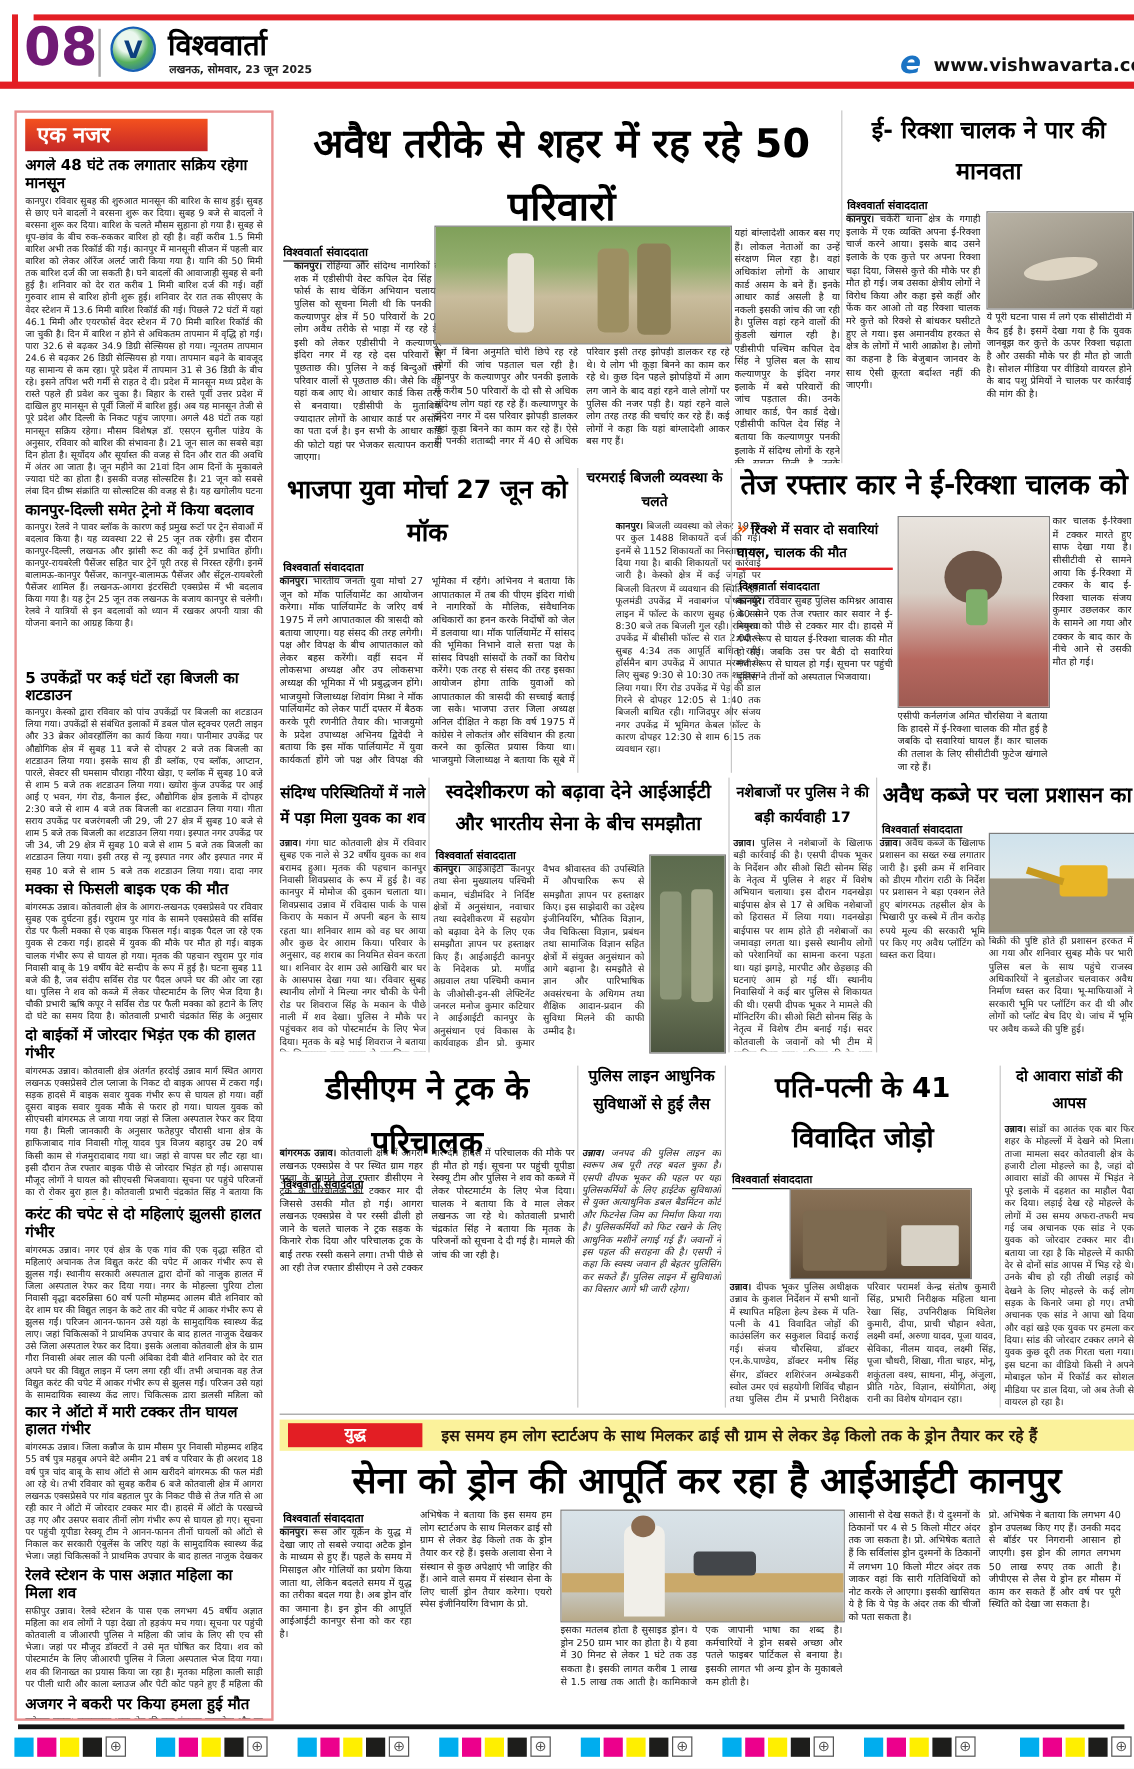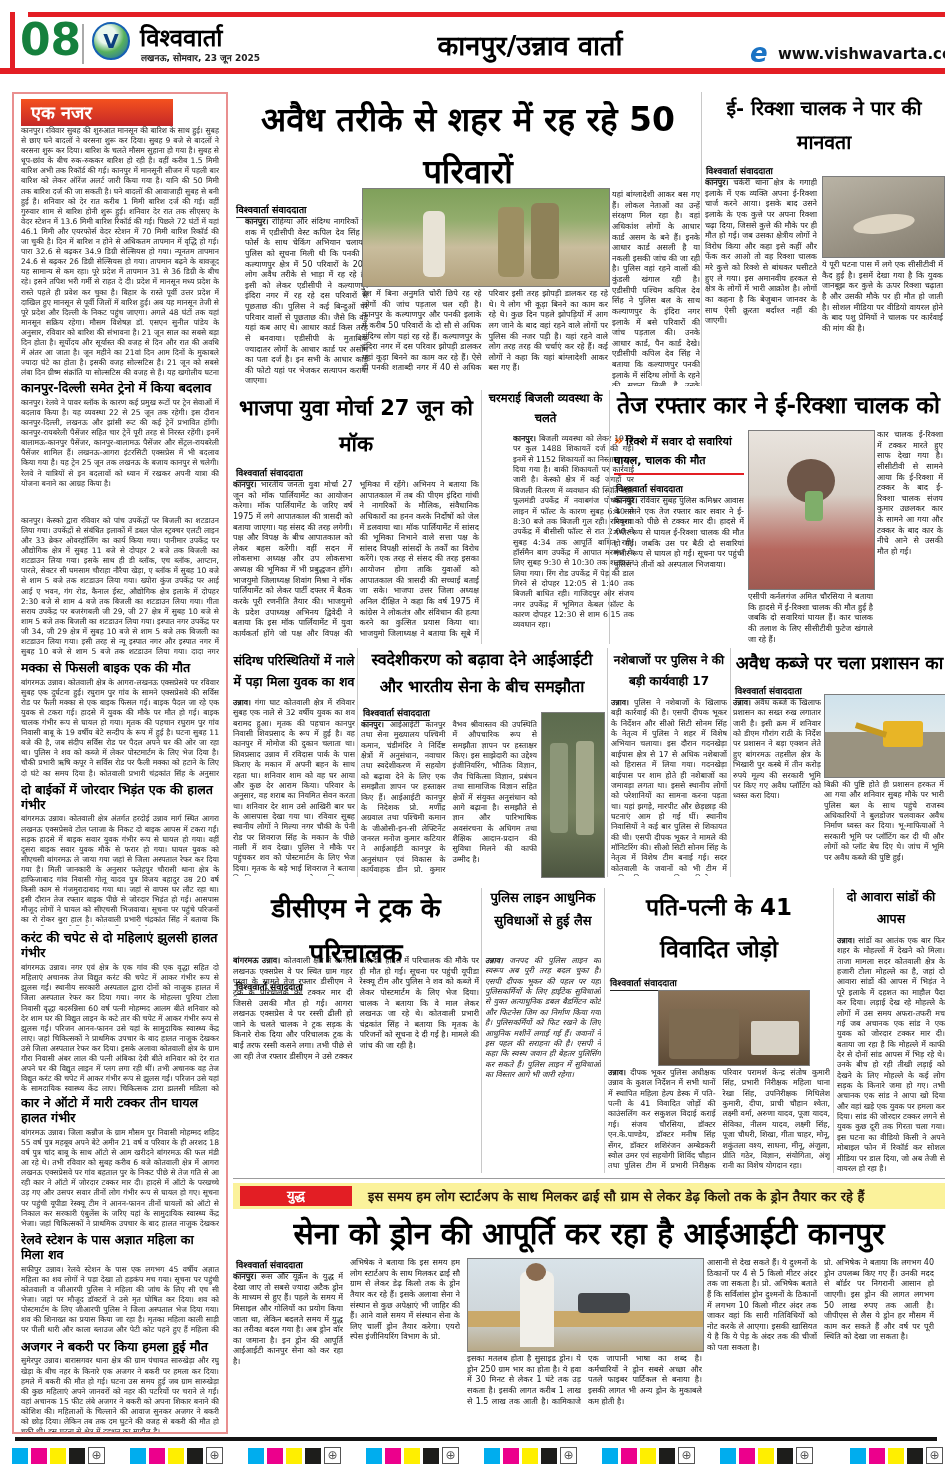--- a/index.html
+++ b/index.html
@@ -12,21 +12,21 @@
   .c2{column-count:2;column-gap:7px;}
   .dl{font-weight:700;}
   .photo{position:absolute;border:1px solid #7c7c7c;overflow:hidden;}
   .pfig{position:absolute;}
   .vr{position:absolute;width:1px;background:#c8c8c8;}
   .hr{position:absolute;background:#9c9c9c;}
   
   #hdr-top-bar{left:28px;top:12px;width:917px;height:5px;background:#e31e24;}
   #hdr-left-bar{left:10px;top:12px;width:5px;height:58px;background:#e31e24;}
   #hdr-rule{left:0;top:68px;width:945px;height:6px;background:#e31e24;}
-  #pageno{left:20px;top:14px;font-size:44px;font-weight:700;color:#15803d;}
+  #pageno{left:20px;top:14px;font-size:44px;font-weight:700;color:#701a75;}
   #hdr-div{left:82px;top:24px;width:2px;height:40px;background:#aaa;}
   #logo{left:92px;top:22px;width:38px;height:38px;border-radius:50%;
         background:radial-gradient(circle at 38% 32%,#eaf7ee 0 28%,#57b15e 55%,#1760b3 100%);
         border:2px solid #1760b3;box-sizing:border-box;color:#0d3f7e;font-weight:700;
         font-size:20px;text-align:center;line-height:34px;}
   #masthead{left:140px;top:20px;font-size:24px;font-weight:700;color:#000;}
   #masthead-sub{left:141px;top:51px;font-size:9px;font-weight:700;color:#222;}
   #section-title{left:330px;top:26px;width:400px;font-size:27px;font-weight:700;color:#000;text-align:center;}
   #eicon{left:750px;top:38px;font-size:26px;font-weight:700;font-style:italic;color:#1a73c4;}
   #website{left:778px;top:45px;font-size:15px;font-weight:700;color:#111;}
@@ -56,30 +56,31 @@
 
 <div id="page">
 
   <div class="abs" id="hdr-top-bar"></div>
   <div class="abs" id="hdr-left-bar"></div>
   <div class="abs" id="pageno">08</div>
   <div class="abs" id="hdr-div"></div>
   <div class="abs" id="logo">V</div>
   <div class="abs" id="masthead">विश्ववार्ता</div>
   <div class="abs" id="masthead-sub">लखनऊ,   सोमवार, 23 जून 2025</div>
-  <div class="abs" id="section-title">कानपुर/उन्नाव वार्ता</div>
   <div class="abs" id="eicon">e</div>
   <div class="abs" id="website">www.vishwavarta.com</div>
   <div class="abs" id="hdr-rule"></div>
 
   <div class="abs" id="og">
     <div id="og-label">एक नजर</div>
+    <div class="og-h">अगले 48 घंटे तक लगातार सक्रिय रहेगा मानसून</div>
     <div class="og-b" style="height:250px">कानपुर। रविवार सुबह की शुरुआत मानसून की बारिश के साथ हुई। सुबह से छाए घने बादलों ने बरसना शुरू कर दिया। सुबह 9 बजे से बादलों ने बरसना शुरू कर दिया। बारिश के चलते मौसम सुहाना हो गया है। सुबह से धूप-छांव के बीच रुक-रुककर बारिश हो रही है। वहीं करीब 1.5 मिमी बारिश अभी तक रिकॉर्ड की गई। कानपुर में मानसूनी सीजन में पहली बार बारिश को लेकर ऑरेंज अलर्ट जारी किया गया है। यानि की 50 मिमी तक बारिश दर्ज की जा सकती है। घने बादलों की आवाजाही सुबह से बनी हुई है। शनिवार को देर रात करीब 1 मिमी बारिश दर्ज की गई। वहीं गुरुवार शाम से बारिश होनी शुरू हुई। शनिवार देर रात तक सीएसए के वेदर स्टेशन में 13.6 मिमी बारिश रिकॉर्ड की गई। पिछले 72 घंटों में यहां 46.1 मिमी और एयरफोर्स वेदर स्टेशन में 70 मिमी बारिश रिकॉर्ड की जा चुकी है। दिन में बारिश न होने से अधिकतम तापमान में वृद्धि हो गई। पारा 32.6 से बढ़कर 34.9 डिग्री सेल्सियस हो गया। न्यूनतम तापमान 24.6 से बढ़कर 26 डिग्री सेल्सियस हो गया। तापमान बढ़ने के बावजूद यह सामान्य से कम रहा। पूरे प्रदेश में तापमान 31 से 36 डिग्री के बीच रहे। इसने तपिश भरी गर्मी से राहत दे दी। प्रदेश में मानसून मध्य प्रदेश के रास्ते पहले ही प्रवेश कर चुका है। बिहार के रास्ते पूर्वी उत्तर प्रदेश में दाखिल हुए मानसून से पूर्वी जिलों में बारिश हुई। अब यह मानसून तेजी से पूरे प्रदेश और दिल्ली के निकट पहुंच जाएगा। अगले 48 घंटों तक यहां मानसून सक्रिय रहेगा। मौसम विशेषज्ञ डॉ. एसएन सुनील पांडेय के अनुसार, रविवार को बारिश की संभावना है। 21 जून साल का सबसे बड़ा दिन होता है। सूर्योदय और सूर्यास्त की वजह से दिन और रात की अवधि में अंतर आ जाता है। जून महीने का 21वां दिन आम दिनों के मुकाबले ज्यादा घंटे का होता है। इसकी वजह सोल्सटिस है। 21 जून को सबसे लंबा दिन ग्रीष्म संक्रांति या सोल्सटिस की वजह से है। यह खगोलीय घटना है जो कि साल में दो बार होती है।</div>
     <div class="og-h">कानपुर-दिल्ली समेत ट्रेनो में किया बदलाव</div>
     <div class="og-b" style="height:118px">कानपुर। रेलवे ने पावर ब्लॉक के कारण कई प्रमुख रूटों पर ट्रेन सेवाओं में बदलाव किया है। यह व्यवस्था 22 से 25 जून तक रहेगी। इस दौरान कानपुर-दिल्ली, लखनऊ और झांसी रूट की कई ट्रेनें प्रभावित होंगी। कानपुर-रायबरेली पैसेंजर सहित चार ट्रेनें पूरी तरह से निरस्त रहेंगी। इनमें बालामऊ-कानपुर पैसेंजर, कानपुर-बालामऊ पैसेंजर और सेंट्रल-रायबरेली पैसेंजर शामिल हैं। लखनऊ-आगरा इंटरसिटी एक्सप्रेस में भी बदलाव किया गया है। यह ट्रेन 25 जून तक लखनऊ के बजाय कानपुर से चलेगी। रेलवे ने यात्रियों से इन बदलावों को ध्यान में रखकर अपनी यात्रा की योजना बनाने का आग्रह किया है।</div>
+    <div class="og-h">5 उपकेंद्रों पर कई घंटों रहा बिजली का शटडाउन</div>
     <div class="og-b" style="height:140px">कानपुर। केस्को द्वारा रविवार को पांच उपकेंद्रों पर बिजली का शटडाउन लिया गया। उपकेंद्रों से संबंधित इलाकों में डबल पोल स्ट्रक्चर एलटी लाइन और 33 ब्रेकर ओवरहॉलिंग का कार्य किया गया। पानीमार उपकेंद्र पर औद्योगिक क्षेत्र में सुबह 11 बजे से दोपहर 2 बजे तक बिजली का शटडाउन लिया गया। इसके साथ ही डी ब्लॉक, एच ब्लॉक, आप्टान, पारले, सेक्टर सी घमसाम चौराहा नौरैया खेड़ा, ए ब्लॉक में सुबह 10 बजे से शाम 5 बजे तक शटडाउन लिया गया। ख्योरा कुंज उपकेंद्र पर आई आई ए भवन, गंग रोड, कैनाल ईस्ट, औद्योगिक क्षेत्र इलाके में दोपहर 2:30 बजे से शाम 4 बजे तक बिजली का शटडाउन लिया गया। गीता सराय उपकेंद्र पर बजरंगबली जी 29, जी 27 क्षेत्र में सुबह 10 बजे से शाम 5 बजे तक बिजली का शटडाउन लिया गया। इस्पात नगर उपकेंद्र पर जी 34, जी 29 क्षेत्र में सुबह 10 बजे से शाम 5 बजे तक बिजली का शटडाउन लिया गया। इसी तरह से न्यू इस्पात नगर और इस्पात नगर में सुबह 10 बजे से शाम 5 बजे तक शटडाउन लिया गया। दादा नगर उपकेंद्र पर पवन क्षेत्र में सुबह 9:30 बजे से शाम 5 बजे तक बिजली का शटडाउन लिया गया।</div>
     <div class="og-h">मक्का से फिसली बाइक एक की मौत</div>
     <div class="og-b" style="height:100px">बांगरमऊ उन्नाव। कोतवाली क्षेत्र के आगरा-लखनऊ एक्सप्रेसवे पर रविवार सुबह एक दुर्घटना हुई। रघुराम पुर गांव के सामने एक्सप्रेसवे की सर्विस रोड पर फैली मक्का से एक बाइक फिसल गई। बाइक पैदल जा रहे एक युवक से टकरा गई। हादसे में युवक की मौके पर मौत हो गई। बाइक चालक गंभीर रूप से घायल हो गया। मृतक की पहचान रघुराम पुर गांव निवासी बाबू के 19 वर्षीय बेटे सन्दीप के रूप में हुई है। घटना सुबह 11 बजे की है, जब संदीप सर्विस रोड पर पैदल अपने घर की ओर जा रहा था। पुलिस ने शव को कब्जे में लेकर पोस्टमार्टम के लिए भेज दिया है। चौकी प्रभारी ऋषि कपूर ने सर्विस रोड पर फैली मक्का को हटाने के लिए दो घंटे का समय दिया है। कोतवाली प्रभारी चंद्रकांत सिंह के अनुसार मामले की जांच की जा रही है।</div>
     <div class="og-h">दो बाईकों में जोरदार भिड़ंत एक की हालत गंभीर</div>
     <div class="og-b" style="height:112px">बांगरमऊ उन्नाव। कोतवाली क्षेत्र अंतर्गत हरदोई उन्नाव मार्ग स्थित आगरा लखनऊ एक्सप्रेसवे टोल प्लाजा के निकट दो बाइक आपस में टकरा गईं। सड़क हादसे में बाइक सवार युवक गंभीर रूप से घायल हो गया। वहीं दूसरा बाइक सवार युवक मौके से फरार हो गया। घायल युवक को सीएचसी बांगरमऊ ले जाया गया जहां से जिला अस्पताल रेफर कर दिया गया है। मिली जानकारी के अनुसार फतेहपुर चौरासी थाना क्षेत्र के हाफिजाबाद गांव निवासी गोलू यादव पुत्र विजय बहादुर उम्र 20 वर्ष किसी काम से गंजमुरादाबाद गया था। जहां से वापस घर लौट रहा था। इसी दौरान तेज रफ्तार बाइक पीछे से जोरदार भिड़ंत हो गई। आसपास मौजूद लोगों ने घायल को सीएचसी भिजवाया। सूचना पर पहुंचे परिजनों का रो रोकर बुरा हाल है। कोतवाली प्रभारी चंद्रकांत सिंह ने बताया कि घटना की जानकारी मिली है जांच की जा रही है।</div>
     <div class="og-h">करंट की चपेट से दो महिलाएं झुलसी हालत गंभीर</div>
     <div class="og-b" style="height:128px">बांगरमऊ उन्नाव। नगर एवं क्षेत्र के एक गांव की एक वृद्धा सहित दो महिलाएं अचानक तेज विद्युत करंट की चपेट में आकर गंभीर रूप से झुलस गईं। स्थानीय सरकारी अस्पताल द्वारा दोनों को नाजुक हालत में जिला अस्पताल रेफर कर दिया गया। नगर के मोहल्ला पुरिया टोला निवासी वृद्धा बदरुन्निसा 60 वर्ष पत्नी मोहम्मद आलम बीते शनिवार को देर शाम घर की विद्युत लाइन के कटे तार की चपेट में आकर गंभीर रूप से झुलस गईं। परिजन आनन-फानन उसे यहां के सामुदायिक स्वास्थ्य केंद्र लाए। जहां चिकित्सकों ने प्राथमिक उपचार के बाद हालत नाजुक देखकर उसे जिला अस्पताल रेफर कर दिया। इसके अलावा कोतवाली क्षेत्र के ग्राम गौरा निवासी अंबर लाल की पत्नी अंबिका देवी बीते शनिवार को देर रात अपने घर की विद्युत लाइन में प्लग लगा रही थीं। तभी अचानक वह तेज विद्युत करंट की चपेट में आकर गंभीर रूप से झुलस गईं। परिजन उसे यहां के सामुदायिक स्वास्थ्य केंद्र लाए। चिकित्सक द्वारा झुलसी महिला को नाजुक हालत में जिला अस्पताल रेफर किया गया है।</div>
     <div class="og-h">कार ने ऑटो में मारी टक्कर तीन घायल हालत गंभीर</div>
     <div class="og-b" style="height:100px">बांगरमऊ उन्नाव। जिला कन्नौज के ग्राम मौसम पुर निवासी मोहम्मद शहिद 55 वर्ष पुत्र महबूब अपने बेटे अमीन 21 वर्ष व परिवार के ही अरशद 18 वर्ष पुत्र चांद बाबू के साथ ऑटो से आम खरीदने बांगरमऊ की फल मंडी आ रहे थे। तभी रविवार को सुबह करीब 6 बजे कोतवाली क्षेत्र में आगरा लखनऊ एक्सप्रेसवे पर गांव बहताल पुर के निकट पीछे से तेज गति से आ रही कार ने ऑटो में जोरदार टक्कर मार दी। हादसे में ऑटो के परखच्चे उड़ गए और उसपर सवार तीनों लोग गंभीर रूप से घायल हो गए। सूचना पर पहुंची यूपीडा रेस्क्यू टीम ने आनन-फानन तीनों घायलों को ऑटो से निकाल कर सरकारी एंबुलेंस के जरिए यहां के सामुदायिक स्वास्थ्य केंद्र भेजा। जहां चिकित्सकों ने प्राथमिक उपचार के बाद हालत नाजुक देखकर तीनों घायलों को जिला अस्पताल रेफर कर दिया।</div>
     <div class="og-h">रेलवे स्टेशन के पास अज्ञात महिला का मिला शव</div>

